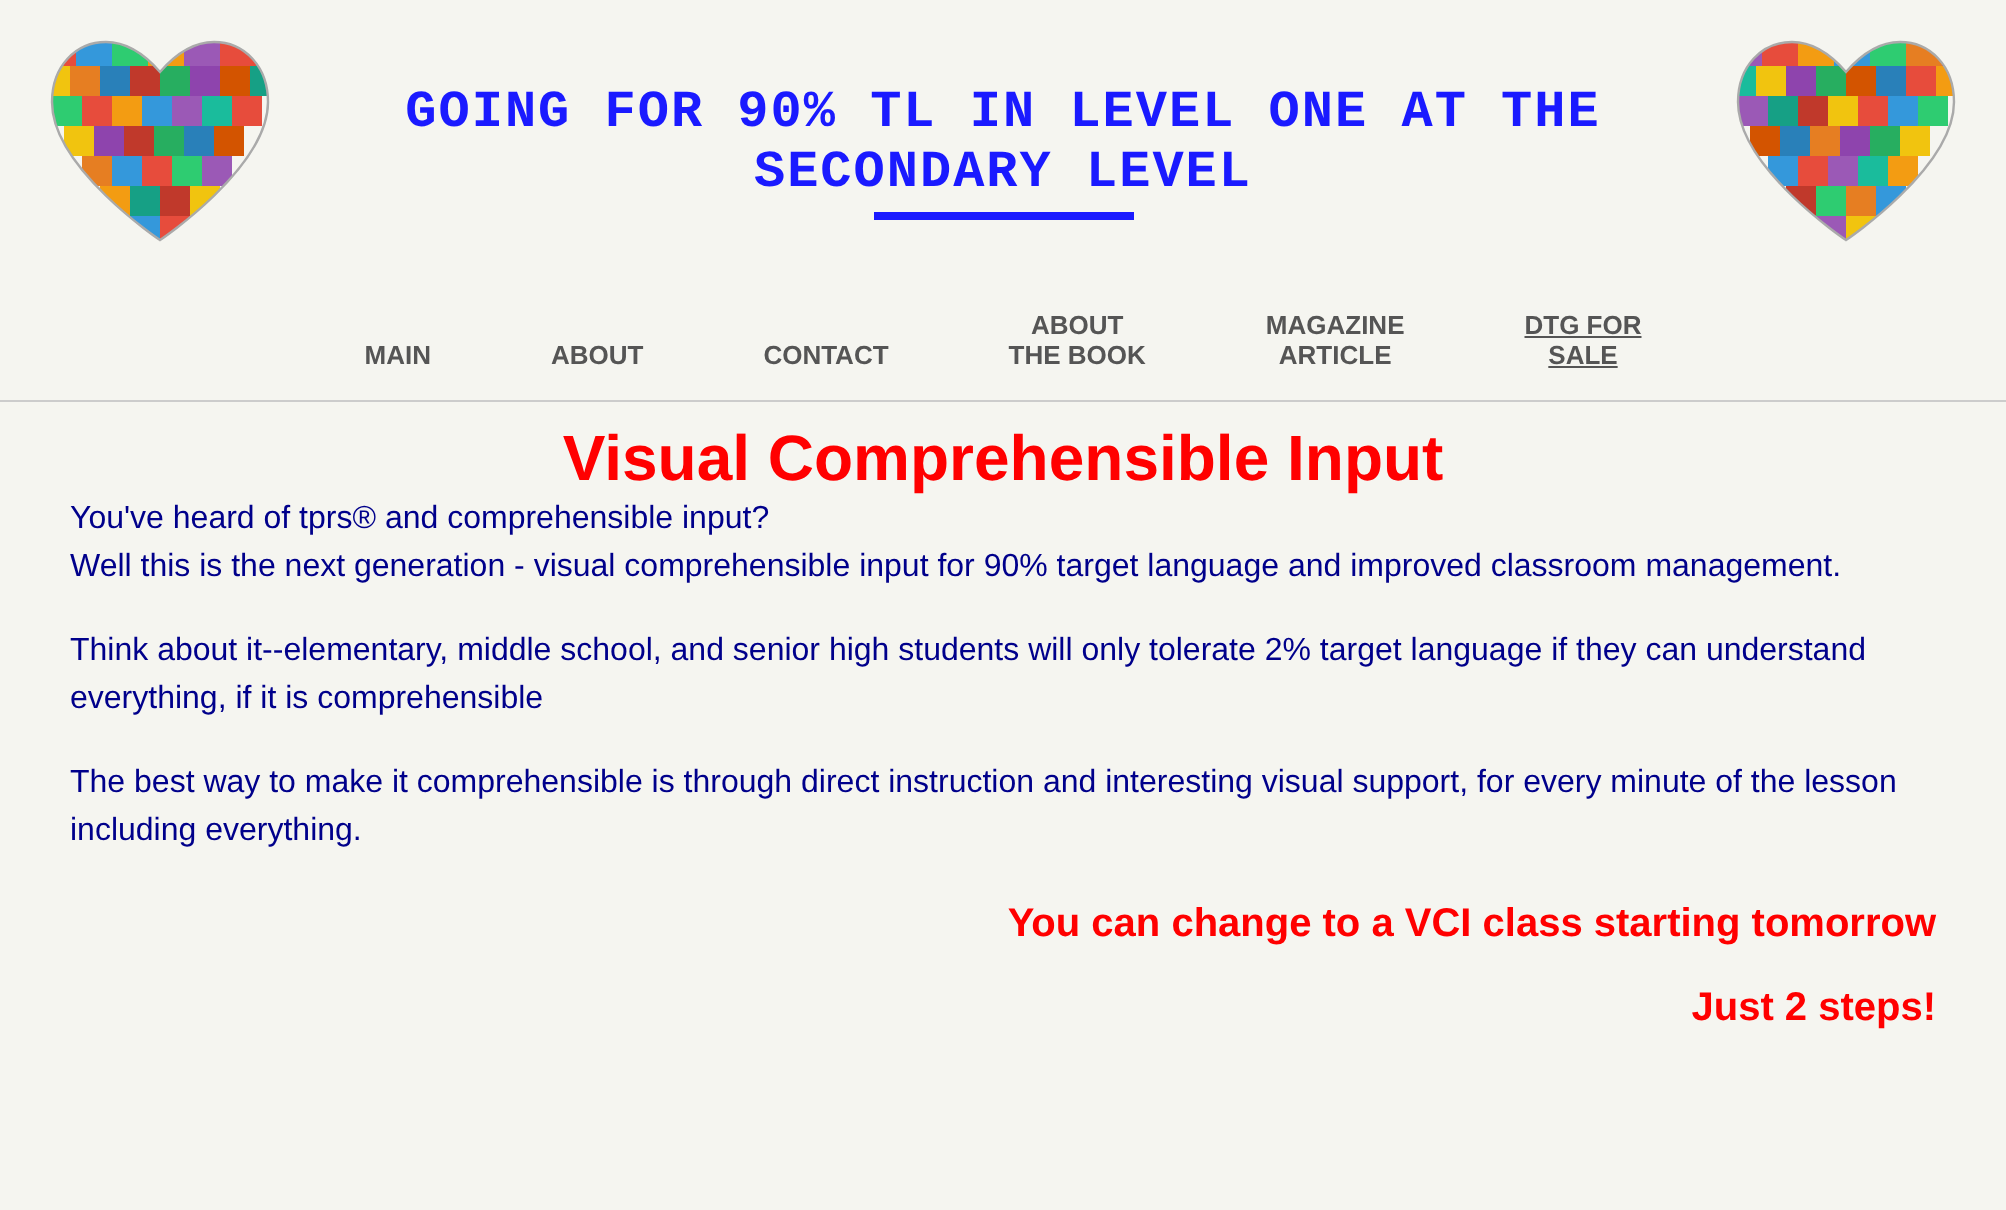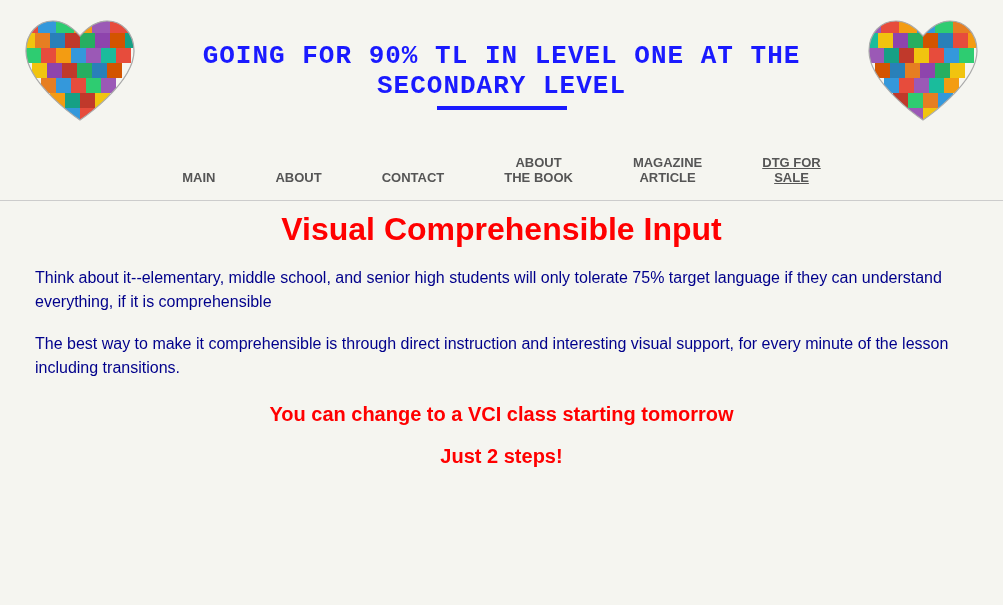--- a/index.html
+++ b/index.html
@@ -75,41 +75,40 @@
 
     .content {
       padding: 10px 35px 20px 35px;
     }
 
     .page-heading {
       font-size: 32px;
       font-weight: bold;
       color: red;
       text-align: center;
-      margin-bottom: 18px;
       font-family: Arial, sans-serif;
     }
 
     .body-text {
       font-size: 16px;
       color: #00008B;
       font-family: Arial, sans-serif;
       line-height: 1.5;
       margin-bottom: 12px;
     }
 
     .body-text-block {
       margin-bottom: 18px;
     }
 
     .highlight-red {
       font-size: 20px;
       font-weight: bold;
       color: red;
-      text-align: center;
+      text-align: right;
       font-family: Arial, sans-serif;
       margin-top: 10px;
       line-height: 1.6;
     }
   </style>
 </head>
 <body>
 
 <div class="header">
 
@@ -230,26 +229,29 @@
   <a class="nav-item">ABOUT</a>
   <a class="nav-item">CONTACT</a>
   <a class="nav-item" style="text-align:center;">ABOUT<br>THE BOOK</a>
   <a class="nav-item" style="text-align:center;">MAGAZINE<br>ARTICLE</a>
   <a class="nav-item" style="text-align:center;text-decoration:underline;">DTG FOR<br>SALE</a>
 </nav>
 
 <div class="content">
   <h1 class="page-heading">Visual Comprehensible Input</h1>
 
-
   <div class="body-text-block">
-    <p class="body-text">Think about it--elementary, middle school, and senior high students will only tolerate 75% target language if they can understand everything, if it is comprehensible</p>
+    <p class="body-text">You've heard of tprs® and comprehensible input?<br>Well this is the next generation - visual comprehensible input for 90% target language and improved classroom management.</p>
   </div>
 
   <div class="body-text-block">
-    <p class="body-text">The best way to make it comprehensible is through direct instruction and interesting visual support, for every minute of the lesson including transitions.</p>
+    <p class="body-text">Think about it--elementary, middle school, and senior high students will only tolerate 2% target language if they can understand everything, if it is comprehensible</p>
+  </div>
+
+  <div class="body-text-block">
+    <p class="body-text">The best way to make it comprehensible is through direct instruction and interesting visual support, for every minute of the lesson including everything.</p>
   </div>
 
   <div>
     <p class="highlight-red">You can change to a VCI class starting tomorrow</p>
     <p class="highlight-red">Just 2 steps!</p>
   </div>
 </div>
 
 </body></html>

